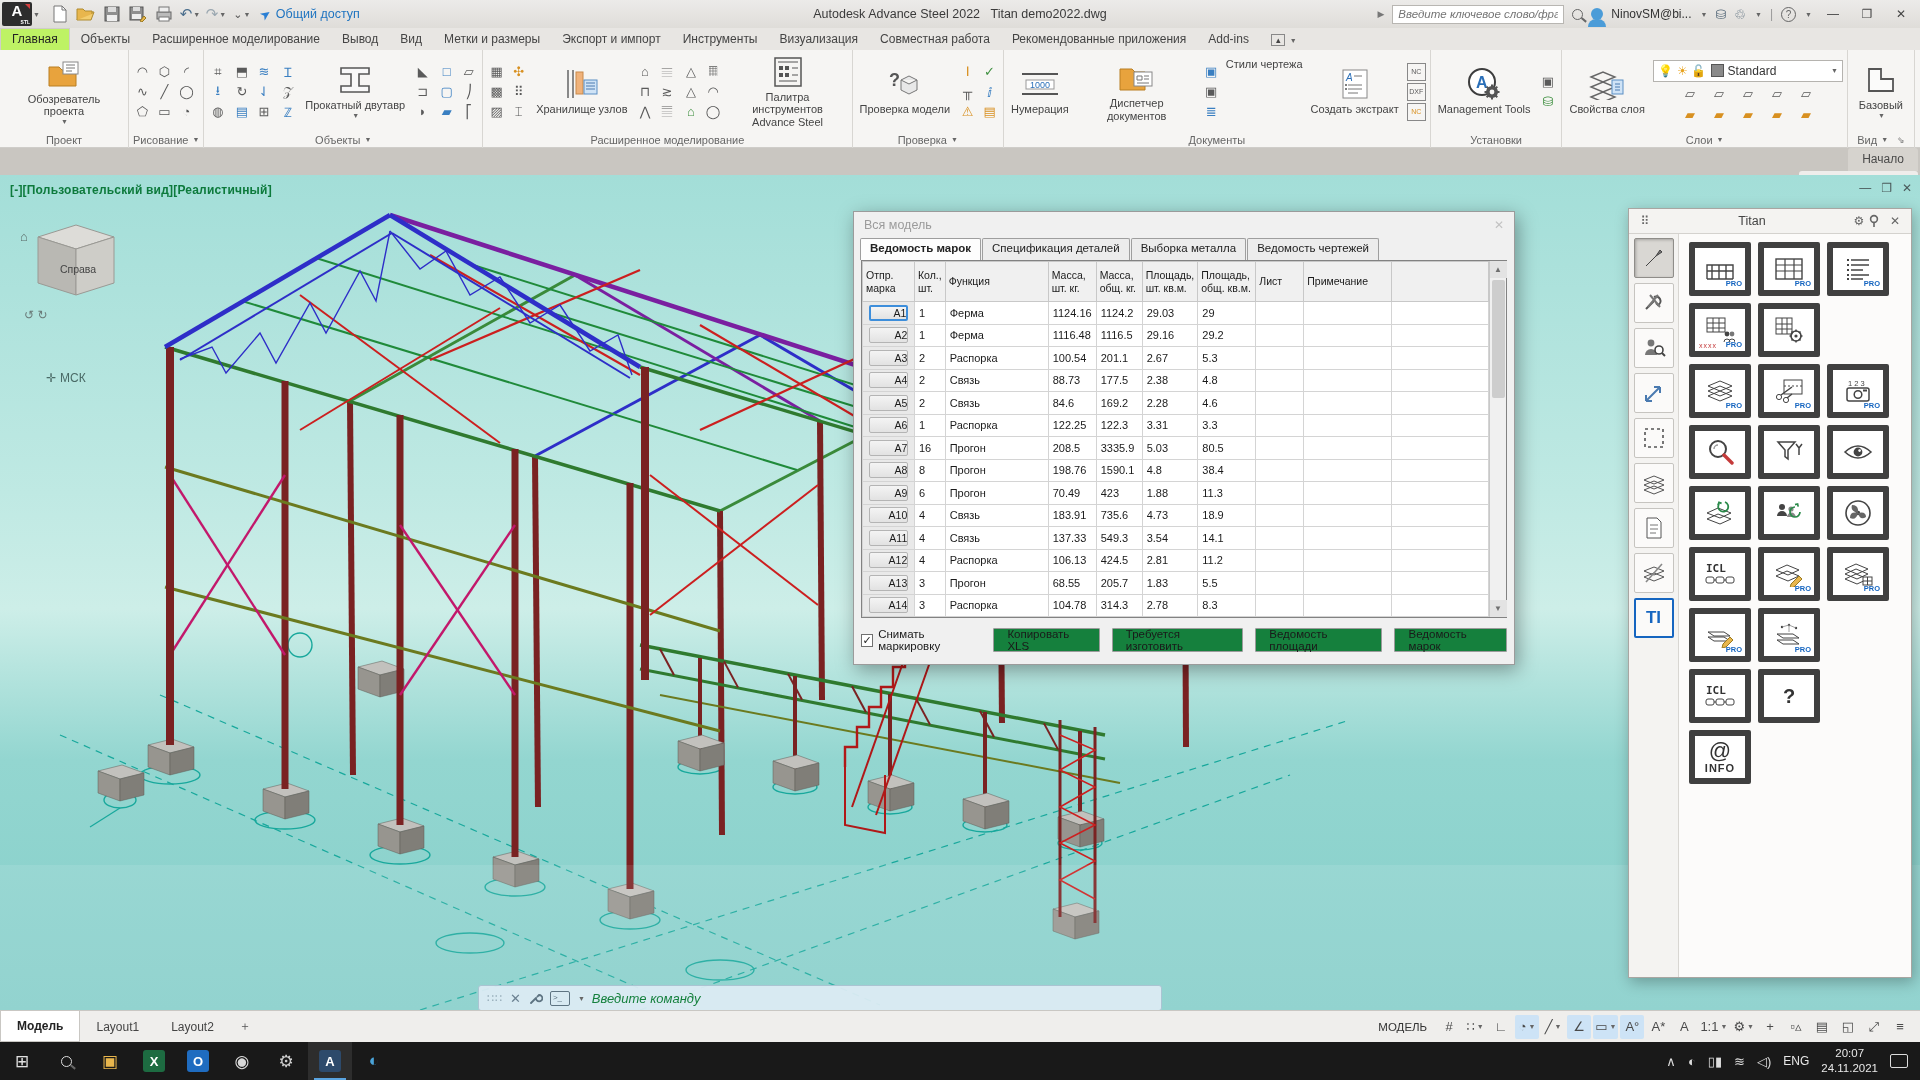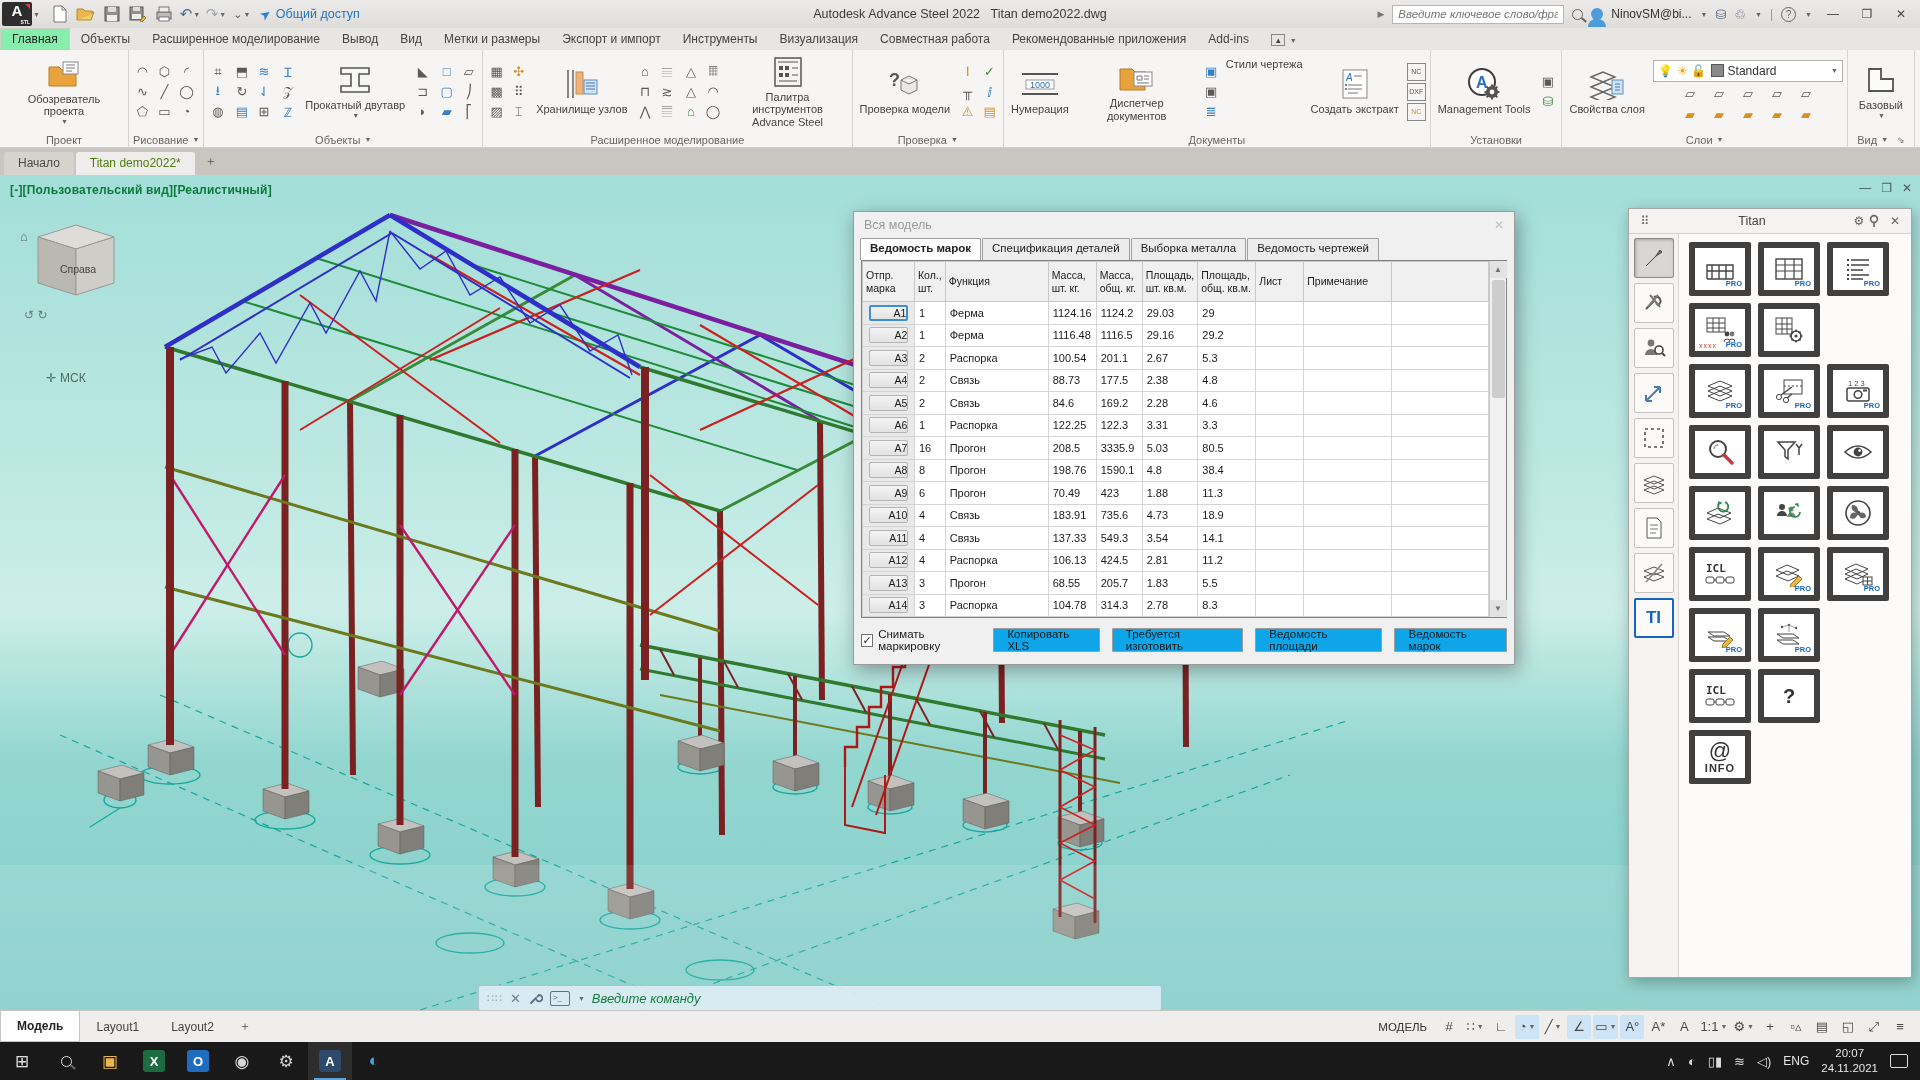--- a/index.html
+++ b/index.html
@@ -27,39 +27,39 @@
   .tb-ic { color:#5a6d7d; font-size:13px; }
   .user-ic { width:12px; height:12px; border-radius:50%; background:#4b9cd8; position:relative; }
   .user-ic:after { content:""; position:absolute; left:-3px; top:11px; width:18px; height:8px; border-radius:8px 8px 0 0; background:#4b9cd8; }
   #username { color:#333; }
   .winbtn { width:26px; height:22px; display:flex; align-items:center; justify-content:center; color:#444; font-size:12px; }
 
   
   #ribbontabs { position:absolute; left:0; top:28px; width:1920px; height:22px; background:#e8e6e3;
     display:flex; align-items:flex-end; font-size:12px; color:#444; }
   .rtab { padding:3px 11px 4px; cursor:default; }
-  .rtab.active { background:#86efac; border:1px solid #cfcdc9; border-bottom:none; color:#222;margin-top:16px; }
+  .rtab.active { background:#bef264; border:1px solid #cfcdc9; border-bottom:none; color:#222;margin-top:16px; }
 
   
   #ribbon { position:absolute; left:0; top:50px; width:1920px; height:98px; background:#f6f5f3; border-bottom:1px solid #cfcdc9; display:flex; }
   .rgroup { height:98px; border-right:1px solid #d8d6d2; display:flex; flex-direction:column; padding:2px 4px 0; }
   .rgroup-body { flex:1; display:flex; align-items:center; gap:5px; }
   .rgroup-label { height:17px; text-align:center; font-size:11px; color:#666; display:flex; align-items:center; justify-content:center; gap:3px; white-space:nowrap; }
   .bigbtn { display:flex; flex-direction:column; align-items:center; justify-content:flex-start; width:auto; min-width:58px; max-width:120px; padding:1px 3px; font-size:11px; color:#444; text-align:center; line-height:1.15; }
   .bigbtn .bicon { height:34px; display:flex; align-items:center; justify-content:center; margin-bottom:2px; }
   .cluster { display:flex; flex-direction:column; gap:2px; }
   .clrow { display:flex; gap:3px; }
   .smicon { width:19px; height:18px; display:flex; align-items:center; justify-content:center; font-size:13px; color:#5a5a5a; }
   .smicon.blue { color:#3a7fc1; } .smicon.orange { color:#d89020; } .smicon.green { color:#3f9040; }
   .layercombo { display:flex; flex-direction:column; gap:3px; }
   .lc-top { display:flex; align-items:center; gap:4px; background:#fff; border:1px solid #b5b3af; height:22px; padding:0 4px; width:190px; font-size:12px; color:#333; }
   .swatch { width:13px; height:13px; background:#8a8a8a; border:1px solid #555; }
 
   
-  #filetabs { position:absolute; left:0; top:148px; width:1920px; height:27px; background:#c9c6c1; display:flex; align-items:flex-end; padding-left:4px; font-size:12px; color:#4a4a4a; }
+  #filetabs { position:absolute; left:0; top:148px; width:1920px; height:27px; background:#c9c6c1; display:flex; align-items:flex-end; padding-left:4px; font-size:12px; color:#4a4a4a;flex-direction:column; }
   .ftab { padding:4px 14px 5px; margin-right:2px; background:#d6d3ce; border-radius:3px 3px 0 0; }
   .ftab.active { background:#efedeb; color:#4d7c0f; }
   .ftab-plus { padding:3px 8px 5px; color:#555; }
 
   
   #viewport { position:absolute; left:0; top:175px; width:1920px; height:835px;
     background:linear-gradient(180deg,#a3ded8 0%,#bfe9e3 38%,#cdeee8 52%,#93d6d0 70%,#86cfca 100%); }
   #vp-controls { position:absolute; left:10px; top:8px; font-size:12px; color:#0d7a3c; font-weight:bold; letter-spacing:.2px; }
   #vp-winbtns { position:absolute; right:8px; top:6px; display:flex; gap:10px; color:#4a5a5a; font-size:12px; }
   #ucs { position:absolute; left:46px; top:196px; font-size:12px; color:#4a6a66; display:flex; align-items:center; gap:4px; }
@@ -84,21 +84,21 @@
   td.markcell { background:#e9e9e9; text-align:center; padding:0; }
   td.markcell span { display:inline-block; width:92%; border:1px solid #b4b4b4; background:linear-gradient(#f4f4f4,#e2e2e2); border-radius:2px; font-size:10.5px; padding:1px 0;text-align:right; }
   tr.current td.markcell span { border:2px solid #3d8edb; padding:0; }
   #dlg-scroll { width:17px; background:#f0f0f0; border-left:1px solid #c8c8c8; display:flex; flex-direction:column; align-items:center; }
   #dlg-scroll .arr { width:17px; height:17px; background:#e3e3e3; color:#707070; font-size:8px; display:flex; align-items:center; justify-content:center; }
   #dlg-scroll .thumb { width:13px; height:118px; background:#cdcdcd; border-radius:2px; margin-top:2px; }
   #dlg-scroll .spacer { flex:1; }
   #dlg-bottom { display:flex; align-items:center; margin:10px 7px 0; gap:12px; }
   .chk { width:13px; height:13px; background:#fff; border:1px solid #707070; color:#222; font-size:11px; line-height:11px; text-align:center; }
   #dlg-bottom label { font-size:11.5px; color:#1a1a1a; display:flex; gap:5px; align-items:center; }
-  .dbtn { height:24px; padding:0 13px; background:#0ea5e9; border:1px solid #9b9b9b; font-size:11.5px; color:#1a1a1a; display:flex; align-items:center; border-radius:1px; }
+  .dbtn { height:24px; padding:0 13px; background:#15803d; border:1px solid #9b9b9b; font-size:11.5px; color:#1a1a1a; display:flex; align-items:center; border-radius:1px; }
   #dlg-buttons { margin-left:auto; display:flex; gap:12px; }
 
   
   #palette { position:absolute; left:1628px; top:208px; width:284px; height:770px; background:#f4f3f1;
     border:1px solid #a8a6a2; box-shadow:2px 4px 14px rgba(0,0,0,.28); }
   #pal-head { height:25px; display:flex; align-items:center; padding:0 7px; font-size:12.5px; color:#444; border-bottom:1px solid #d4d2ce; }
   #pal-title { flex:1; text-align:center; }
   #pal-head .hic { width:18px; text-align:center; color:#666; font-size:12px; }
   #pal-body { display:flex; height:743px; }
   #pal-strip { width:50px; border-right:1px solid #d8d6d2; display:flex; flex-direction:column; align-items:center; padding-top:4px; gap:5px; }

